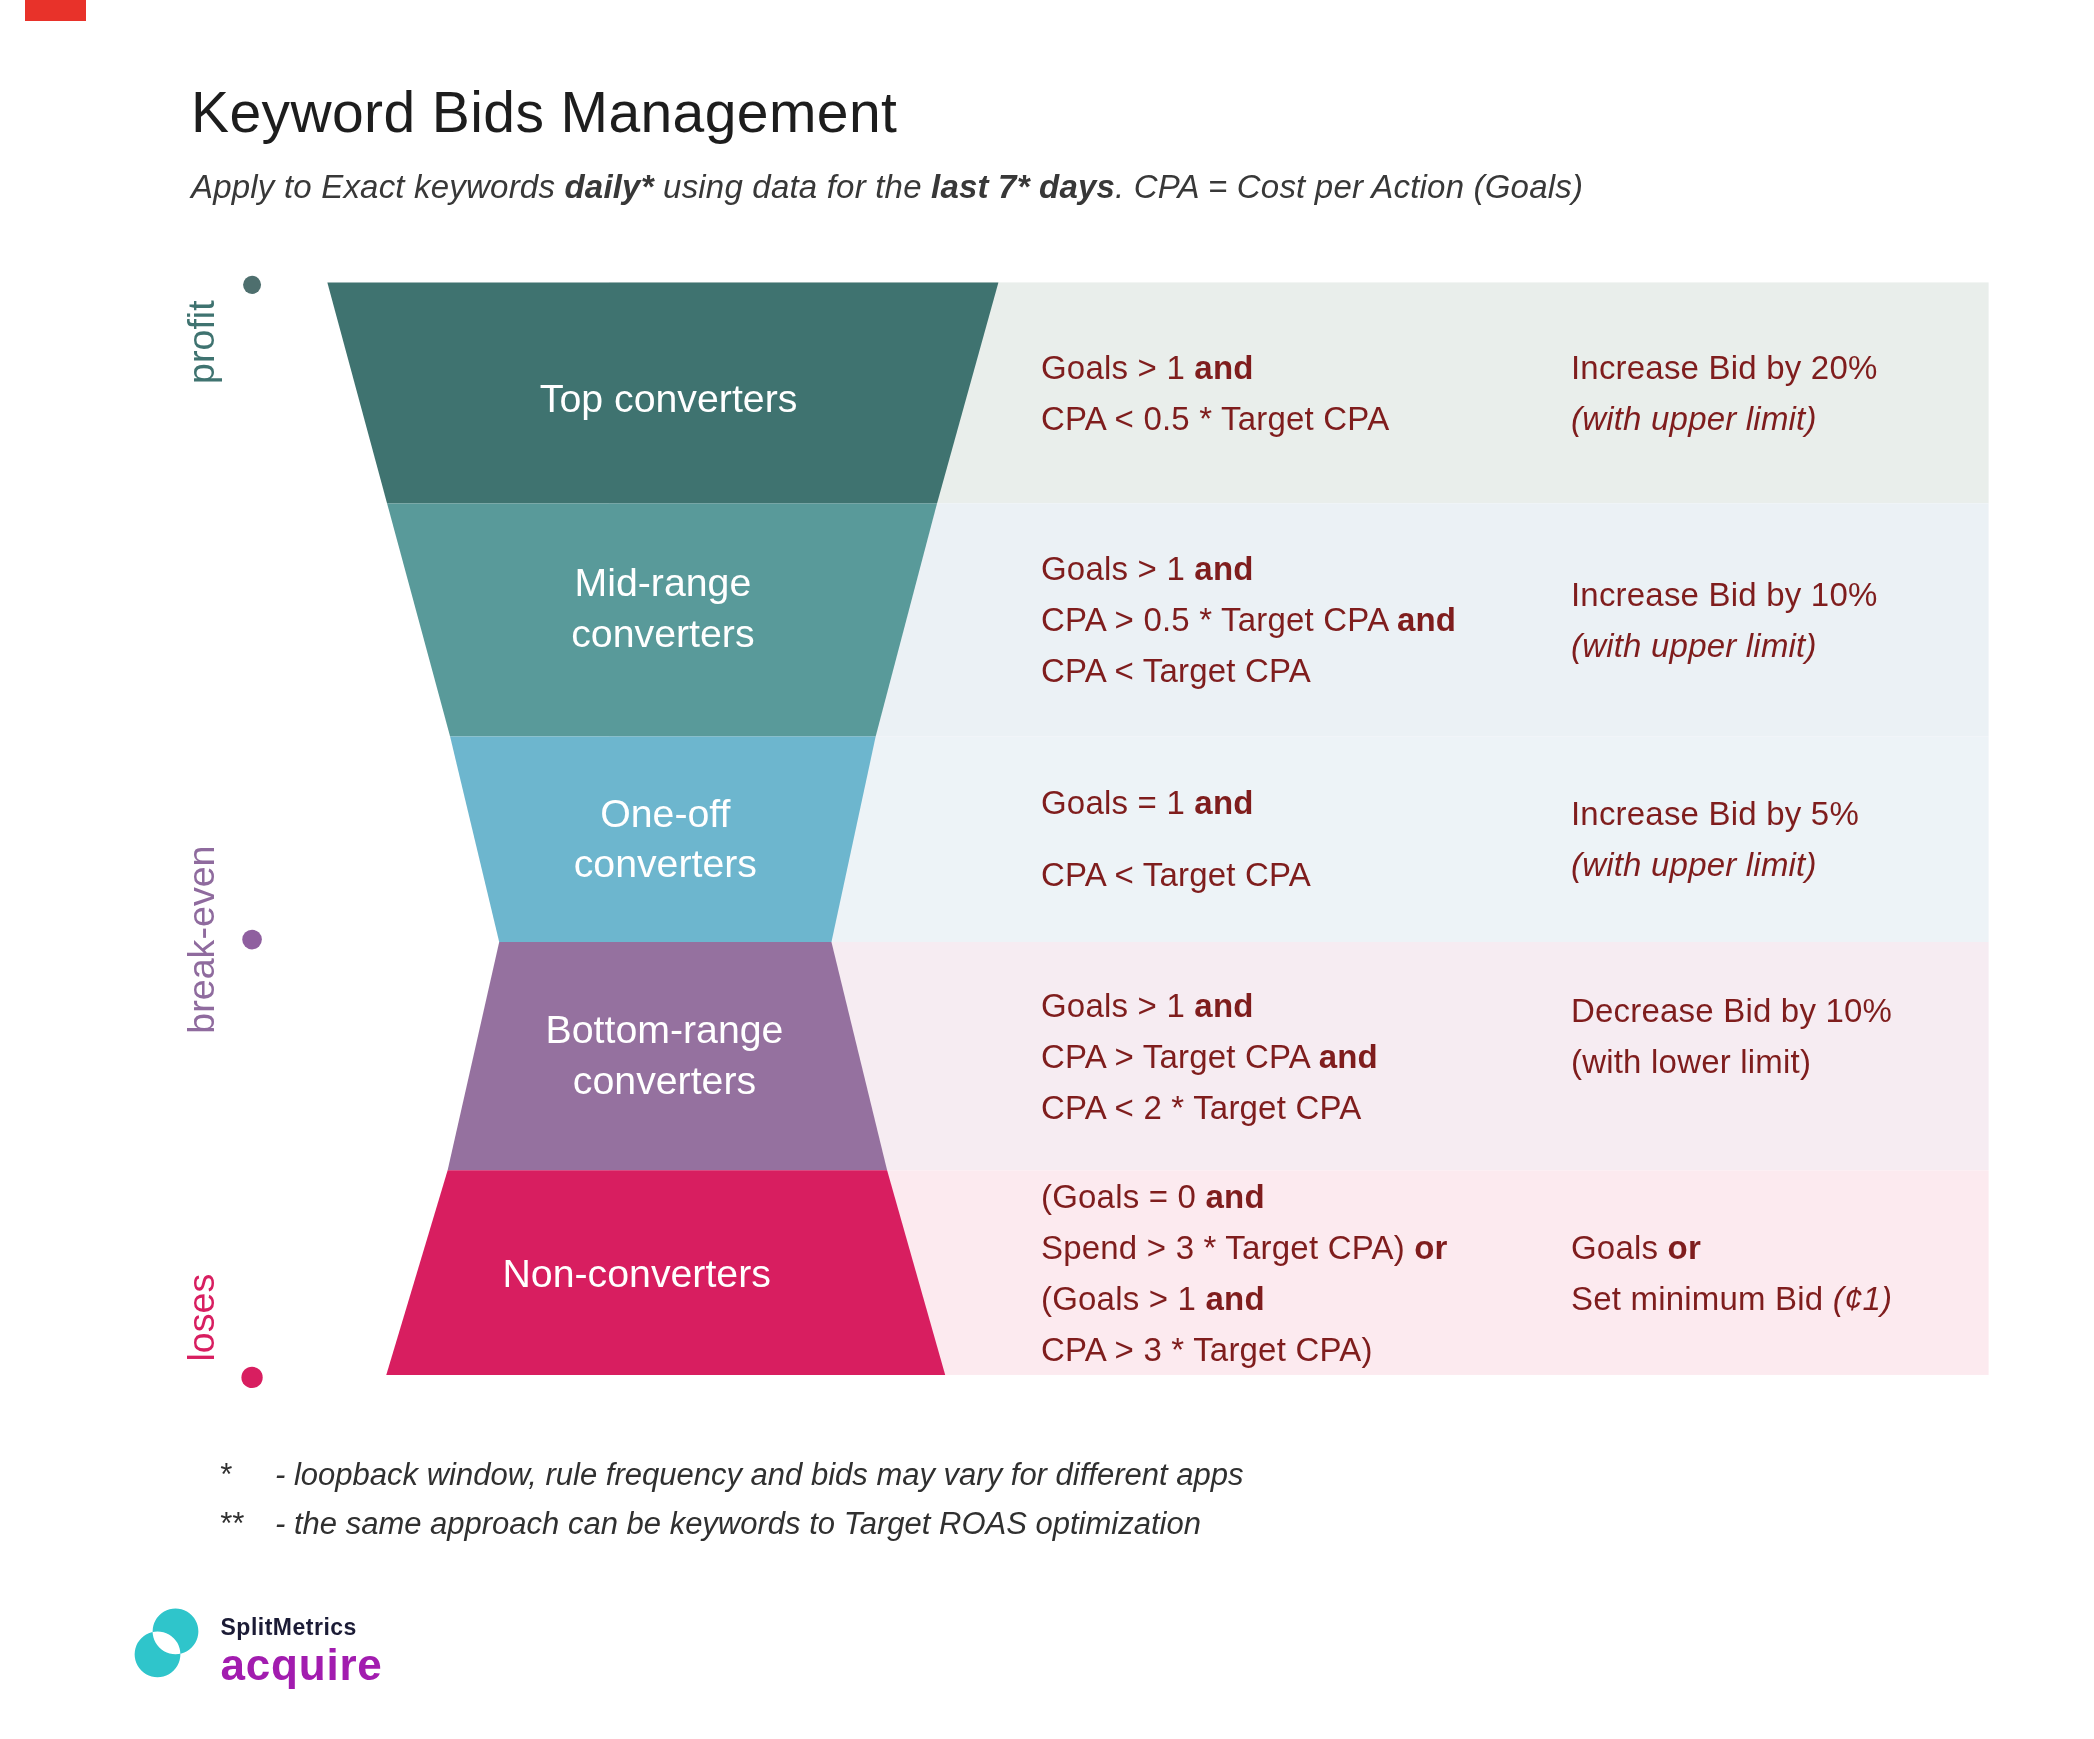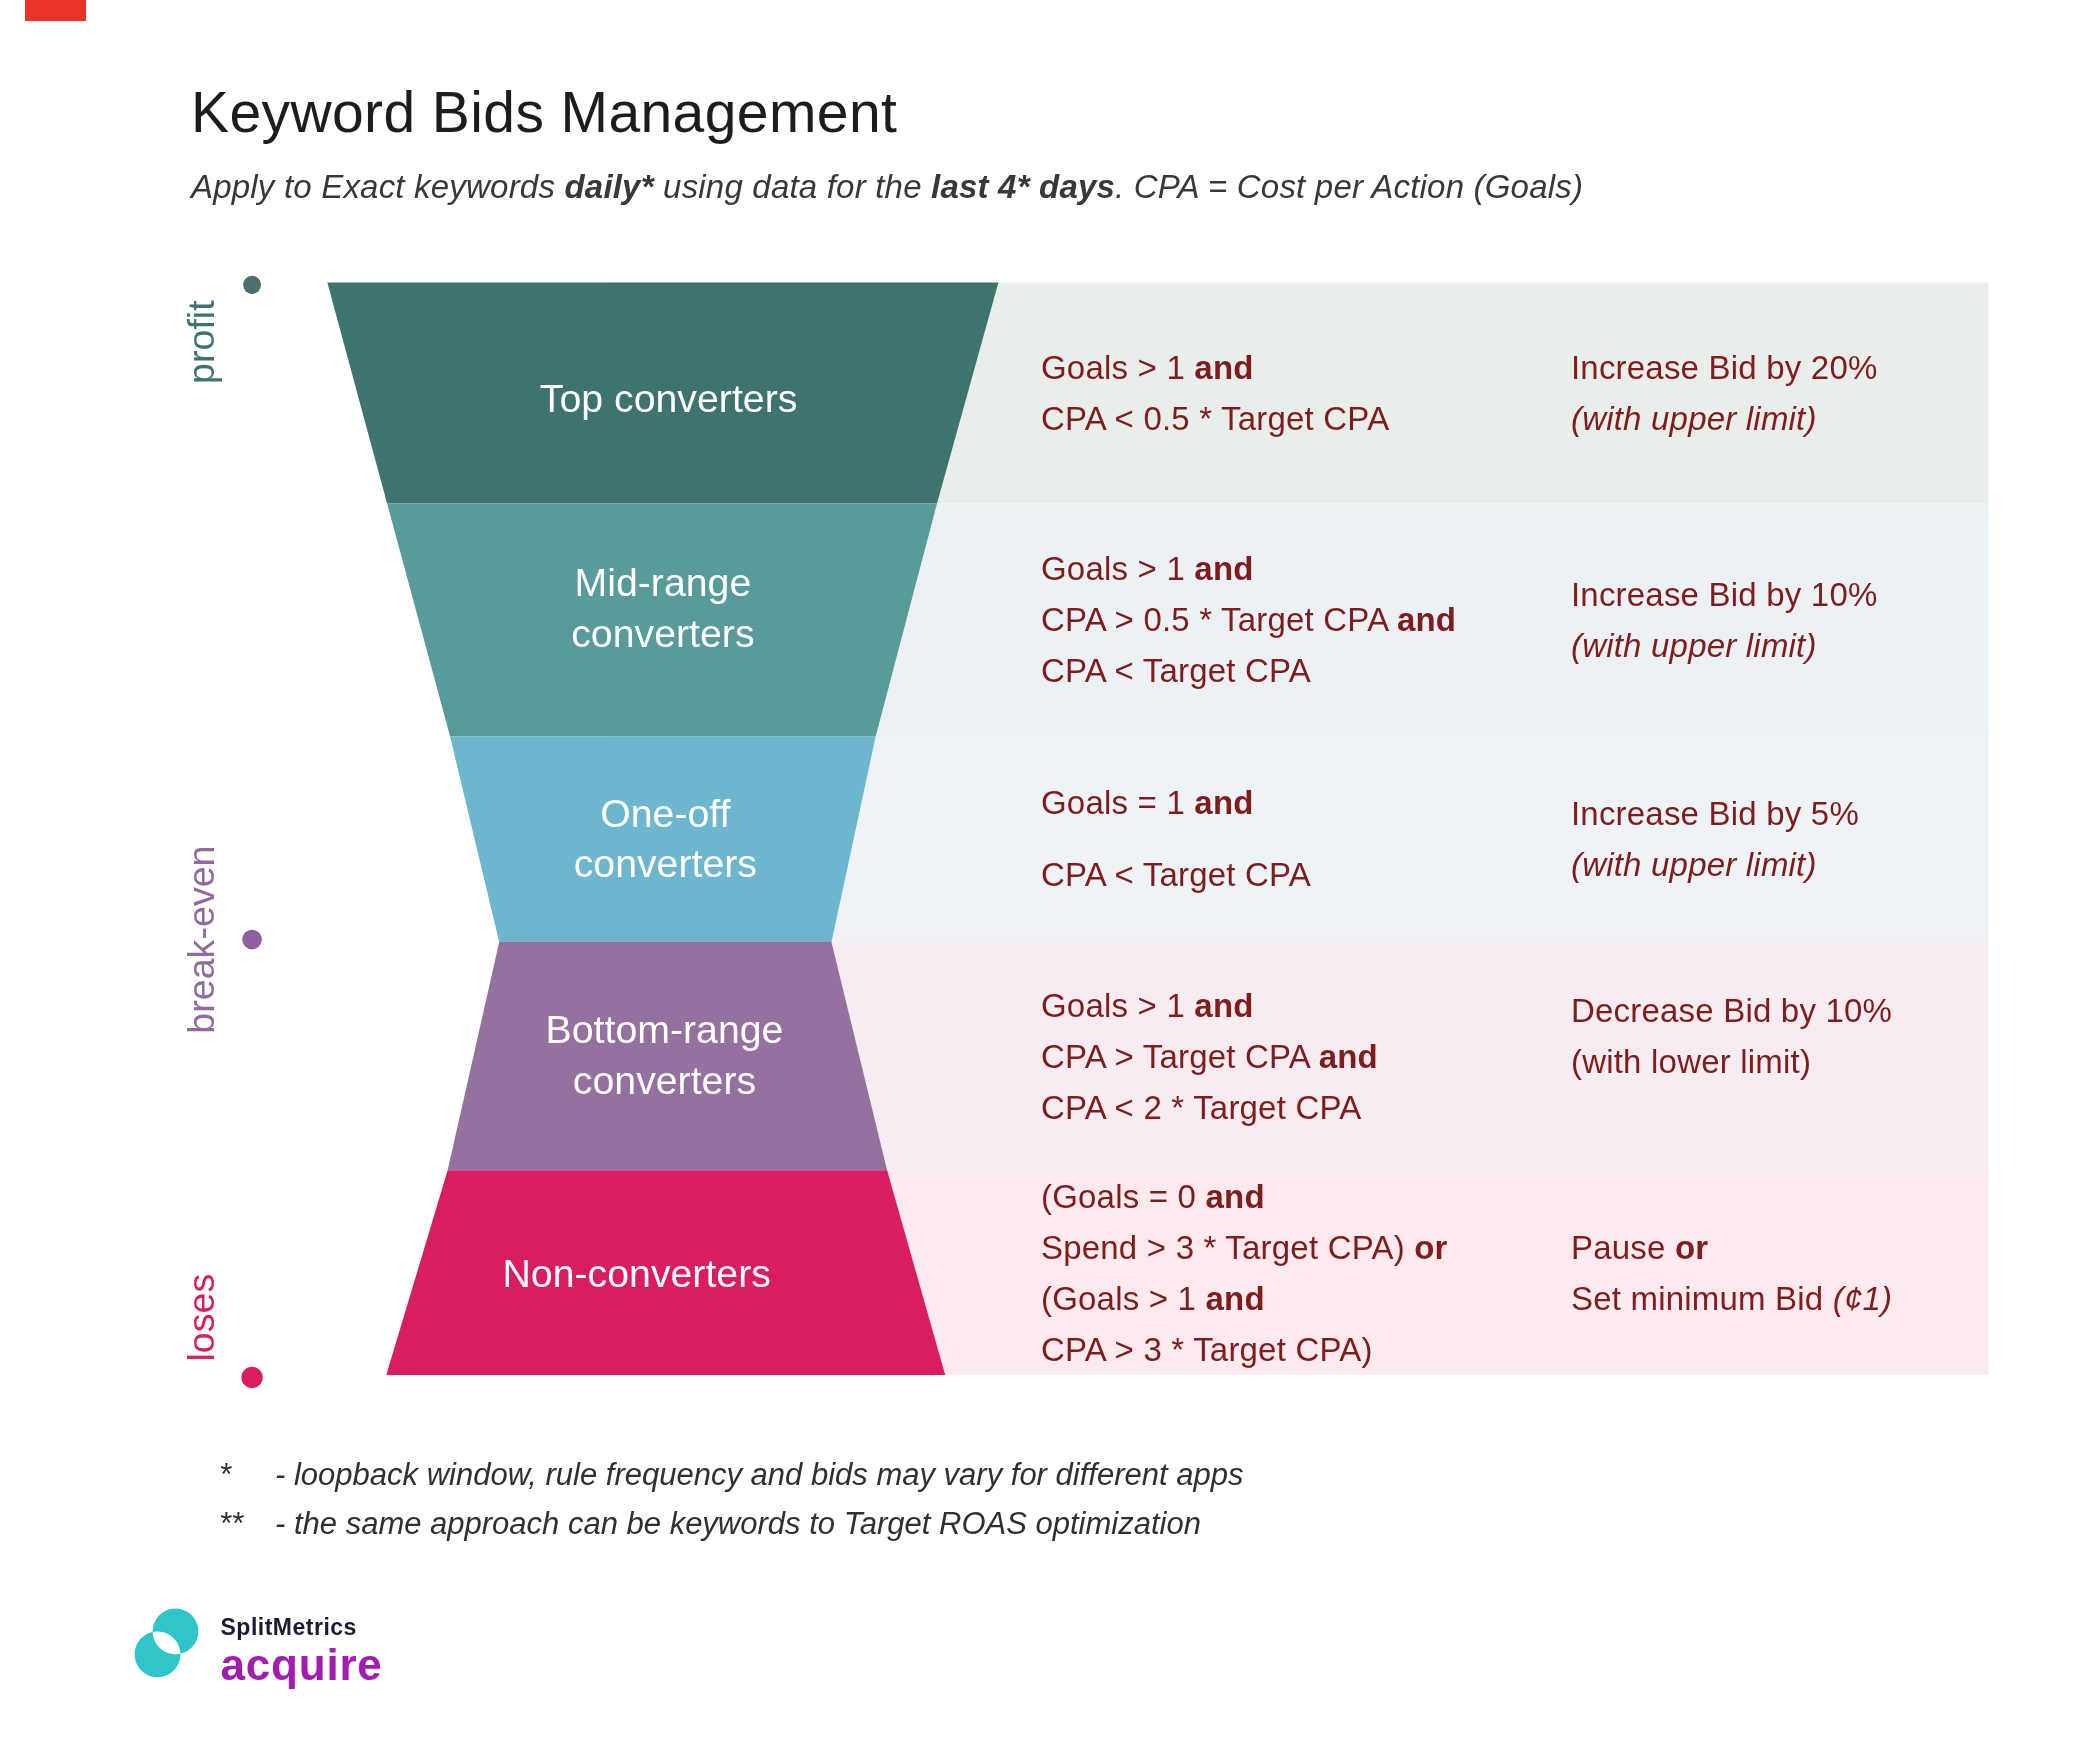--- a/index.html
+++ b/index.html
@@ -26,21 +26,21 @@
 </style>
 </head>
 <body>
 
 <div class="canvas">
 
   <div class="corner-mark" id="cornerMark" style="background: rgb(232, 50, 42);"></div>
 
   <div class="title">Keyword Bids Management</div>
 
-  <div class="subtitle"><span>Apply to Exact keywords </span><span style="font-weight: 700;">daily*</span><span> using data for the </span><span style="font-weight: 700;">last 4* days</span><span>. CPA = Cost per Action (Goals)</span></div>
+  <div class="subtitle"><span>Apply to Exact keywords </span><span style="font-weight: 700;">daily*</span><span> using data for the </span><span style="font-weight: 700;">last 7* days</span><span>. CPA = Cost per Action (Goals)</span></div>
 
   <svg class="diagram-svg" viewBox="0 0 2560 2126">
     <defs>
       <linearGradient id="axisGrad" x1="0" y1="0" x2="0" y2="1">
         <stop offset="0" stop-color="#477470"></stop>
         <stop offset="0.40" stop-color="#6fb0c8"></stop>
         <stop offset="0.58" stop-color="#8f6b9e"></stop>
         <stop offset="1" stop-color="#d81e60"></stop>
       </linearGradient>
     </defs>
@@ -114,21 +114,21 @@
     <div class="line"><span style="">(with lower limit)</span></div>
   </div>
 
   <div class="row-text" style="left:1041px;top:1170px;height:205px;">
     <div class="line"><span>(Goals = 0 </span><span style="font-weight: 700;">and</span></div>
     <div class="line"><span>Spend &gt; 3 * Target CPA) </span><span style="font-weight: 700;">or</span></div>
     <div class="line"><span>(Goals &gt; 1 </span><span style="font-weight: 700;">and</span></div>
     <div class="line"><span>CPA &gt; 3 * Target CPA)</span></div>
   </div>
   <div class="row-text" style="left:1571px;top:1170px;height:205px;">
-    <div class="line"><span>Pause </span><span style="font-weight: 700;">or</span></div>
+    <div class="line"><span>Goals </span><span style="font-weight: 700;">or</span></div>
     <div class="line"><span>Set minimum Bid </span><span style="font-style: italic;">(¢1)</span></div>
   </div>
 
   <div class="footnotes">
     <div class="footnote">
       <span class="marker">*</span>
       <span class="fn-text">- loopback window, rule frequency and bids may vary for different apps</span>
     </div>
     <div class="footnote">
       <span class="marker">**</span>

